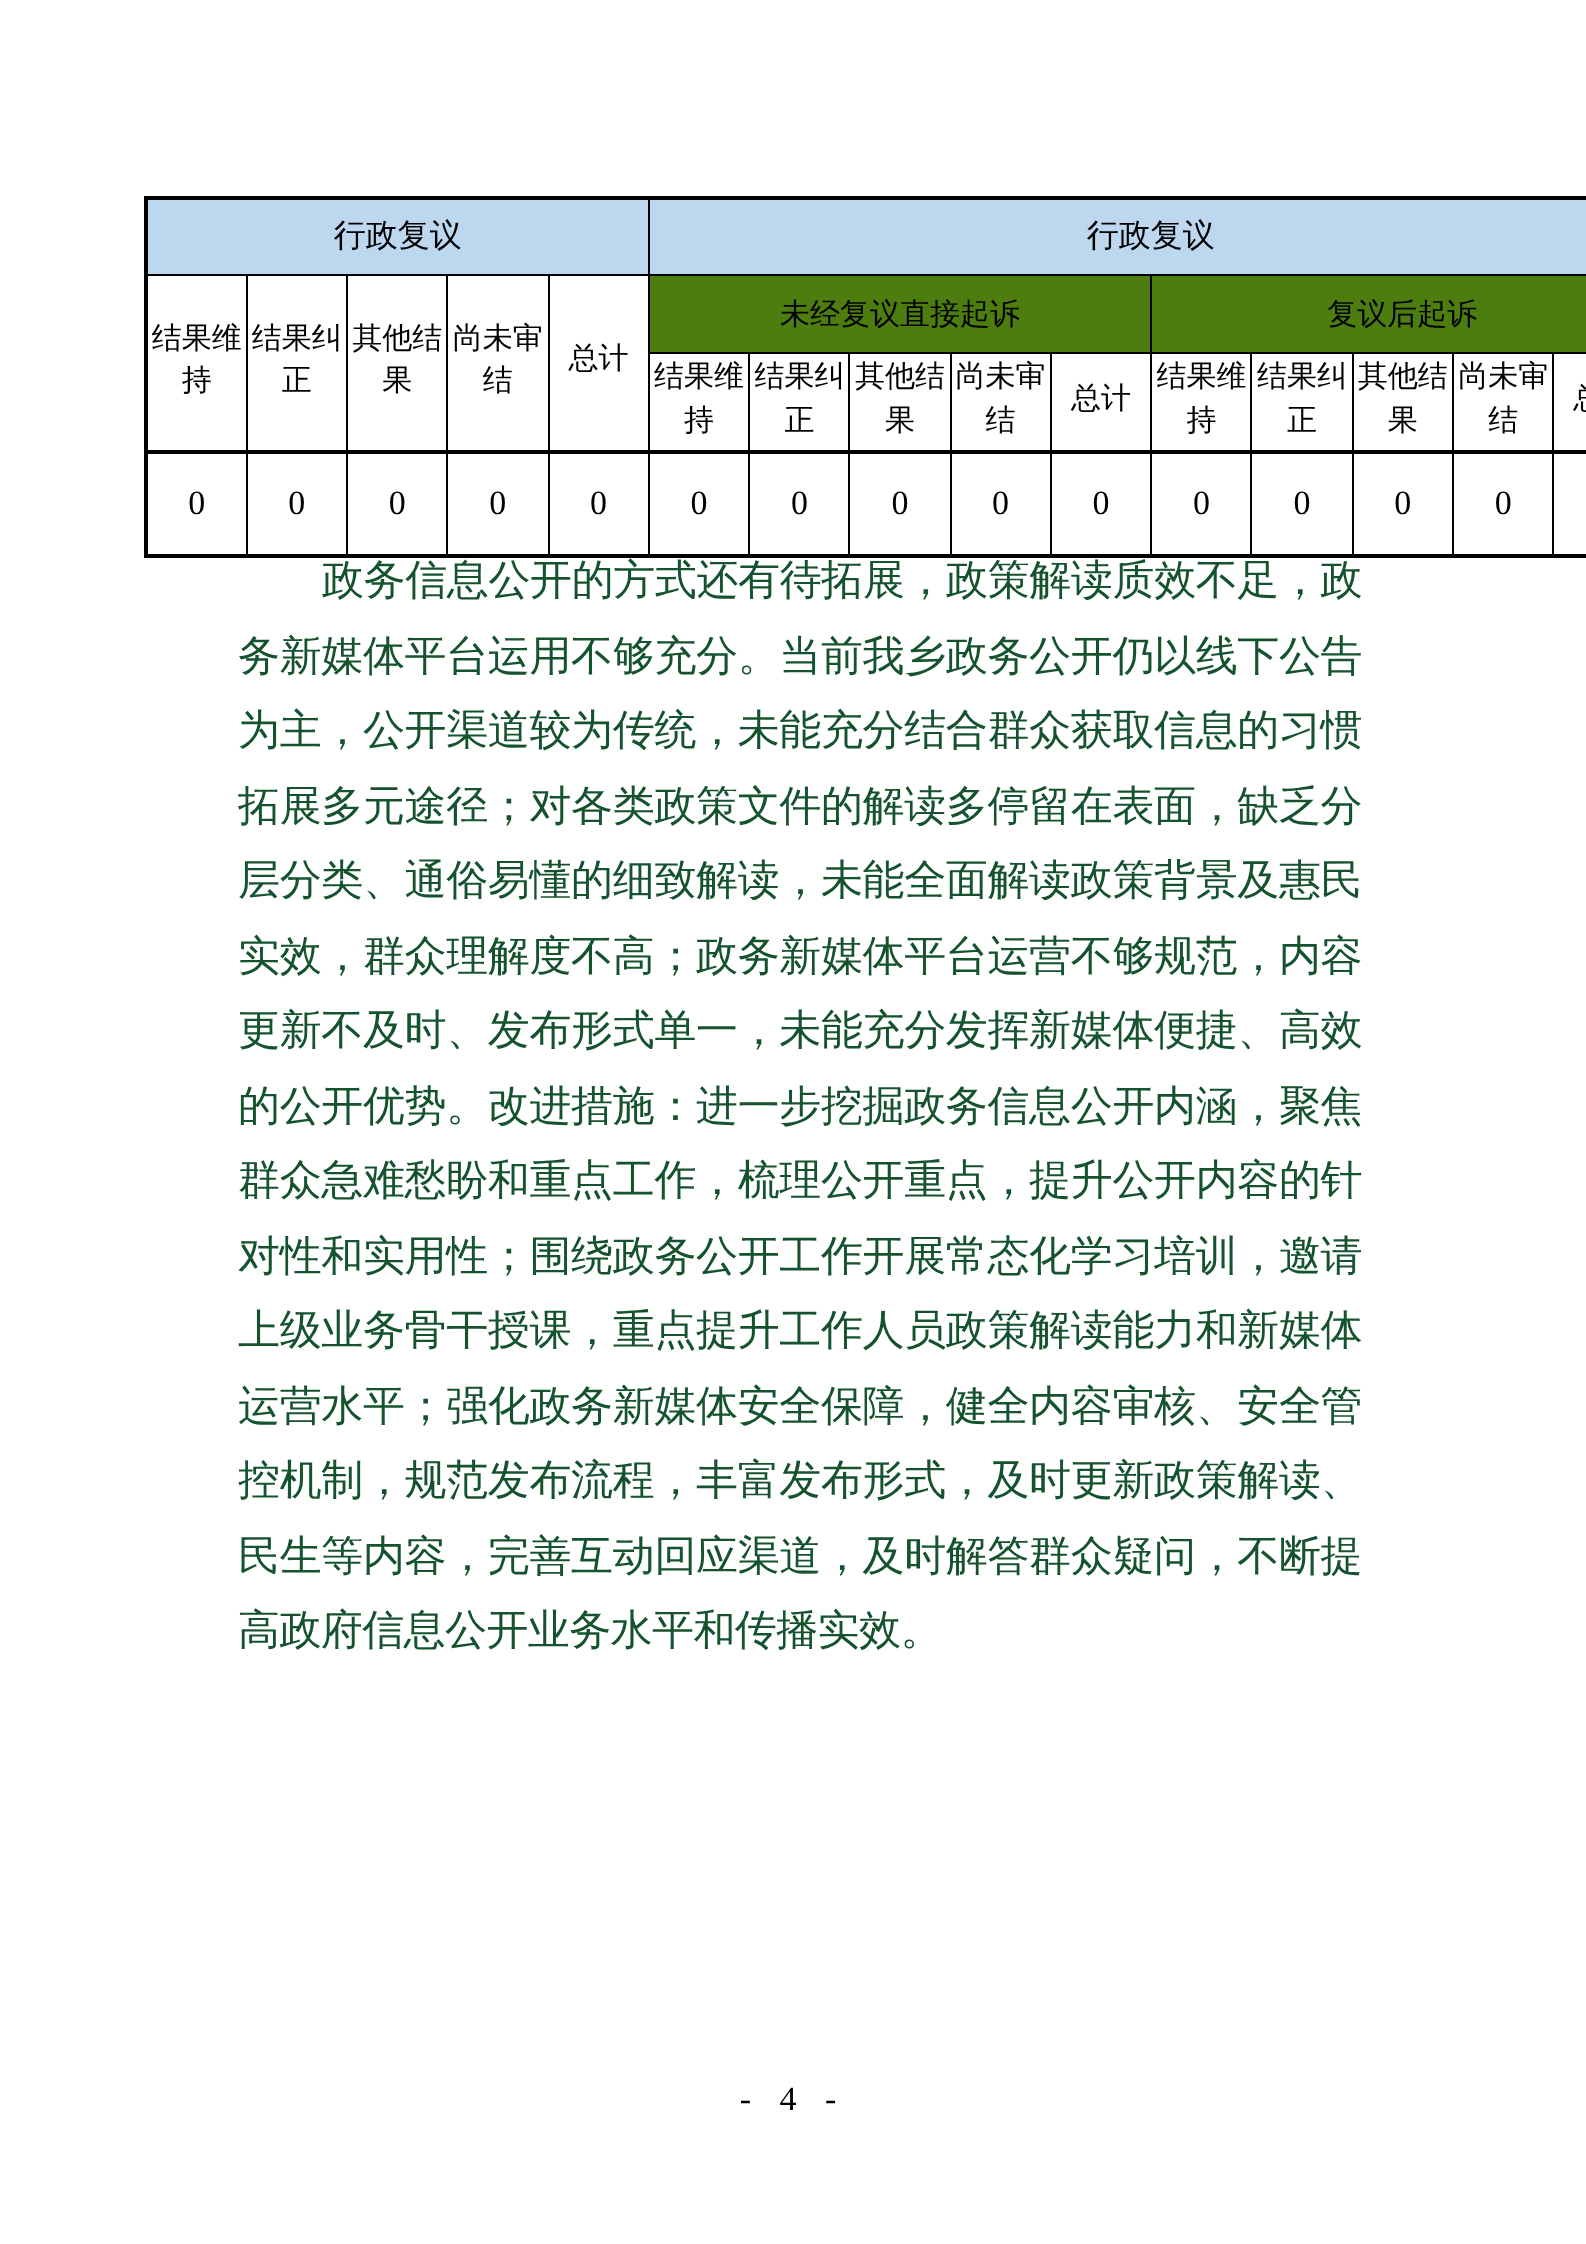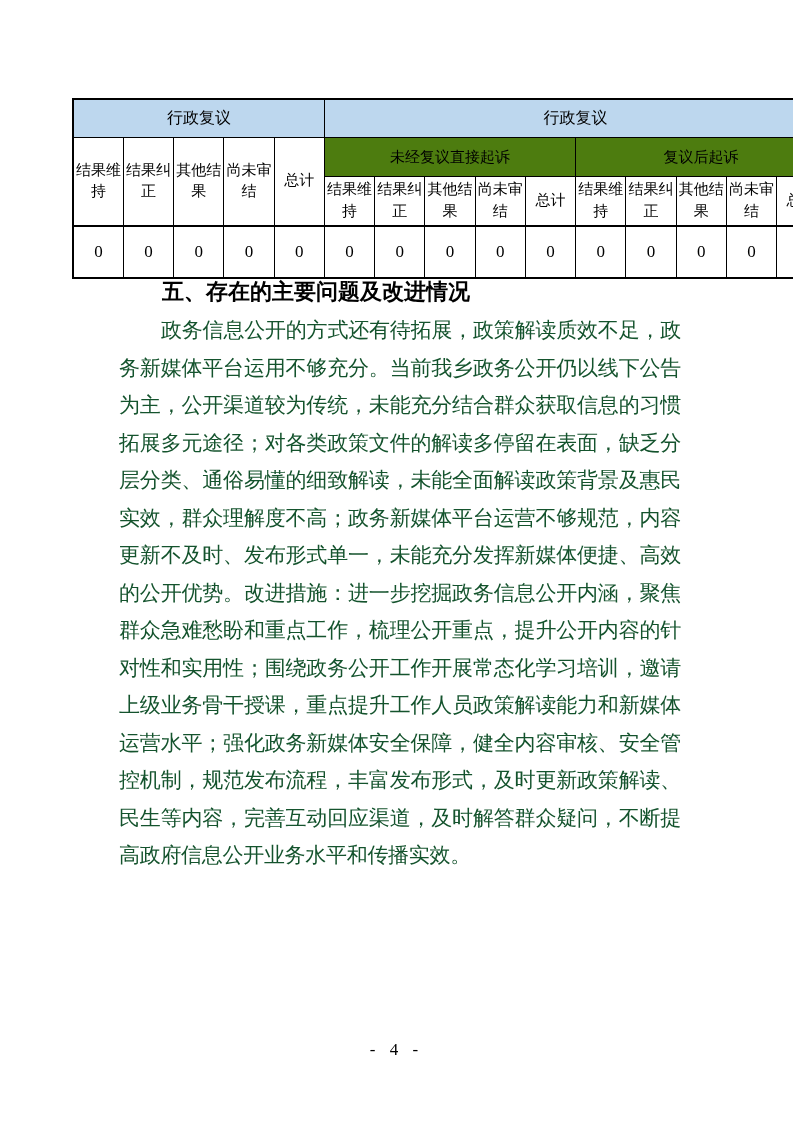--- a/index.html
+++ b/index.html
@@ -163,19 +163,18 @@
         <td class="sep">0</td>
         <td>0</td>
         <td>0</td>
         <td>0</td>
         <td>0</td>
       </tr>
     </tbody>
   </table>
 
   <div class="content">
-    <h2 class="heading">五、存在的主要问题及改进情况</h2>
     <p class="para">政务信息公开的方式还有待拓展，政策解读质效不足，政务新媒体平台运用不够充分。当前我乡政务公开仍以线下公告为主，公开渠道较为传统，未能充分结合群众获取信息的习惯拓展多元途径；对各类政策文件的解读多停留在表面，缺乏分层分类、通俗易懂的细致解读，未能全面解读政策背景及惠民实效，群众理解度不高；政务新媒体平台运营不够规范，内容更新不及时、发布形式单一，未能充分发挥新媒体便捷、高效的公开优势。改进措施：进一步挖掘政务信息公开内涵，聚焦群众急难愁盼和重点工作，梳理公开重点，提升公开内容的针对性和实用性；围绕政务公开工作开展常态化学习培训，邀请上级业务骨干授课，重点提升工作人员政策解读能力和新媒体运营水平；强化政务新媒体安全保障，健全内容审核、安全管控机制，规范发布流程，丰富发布形式，及时更新政策解读、民生等内容，完善互动回应渠道，及时解答群众疑问，不断提高政府信息公开业务水平和传播实效。</p>
   </div>
 
   <div class="pagenum">- 4 -</div>
 
 </div>
 
 </body></html>

